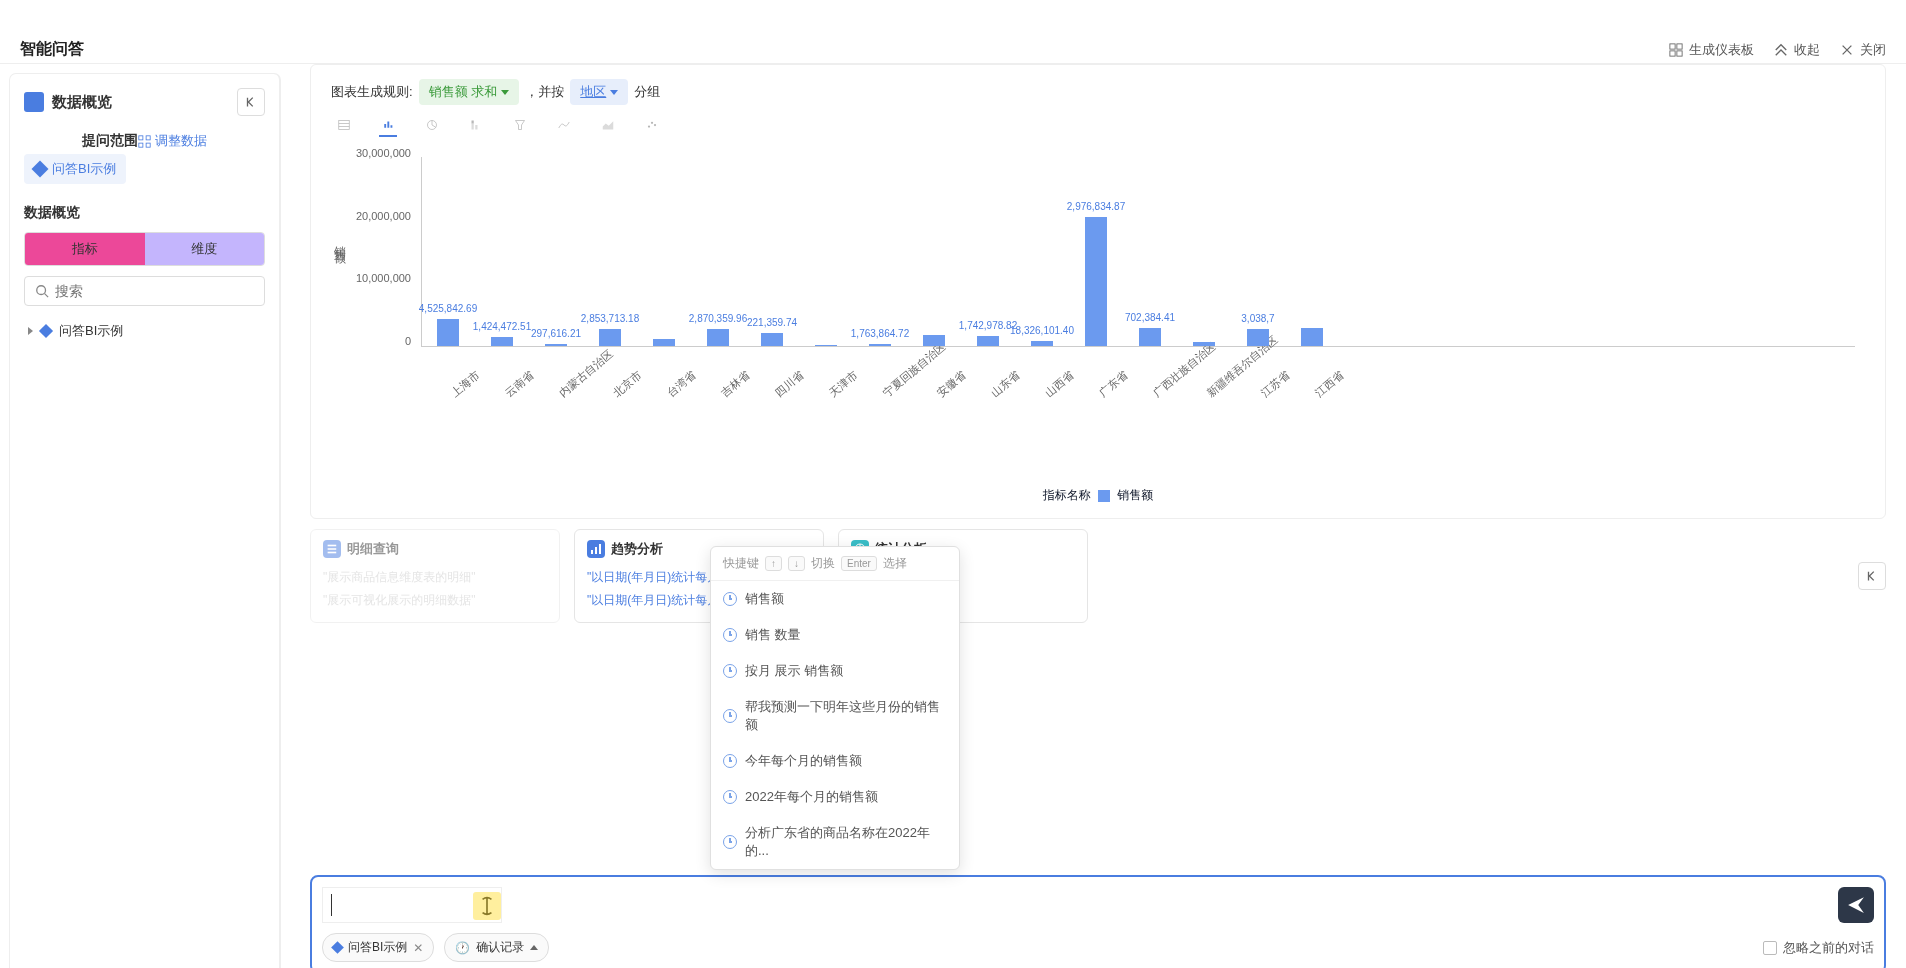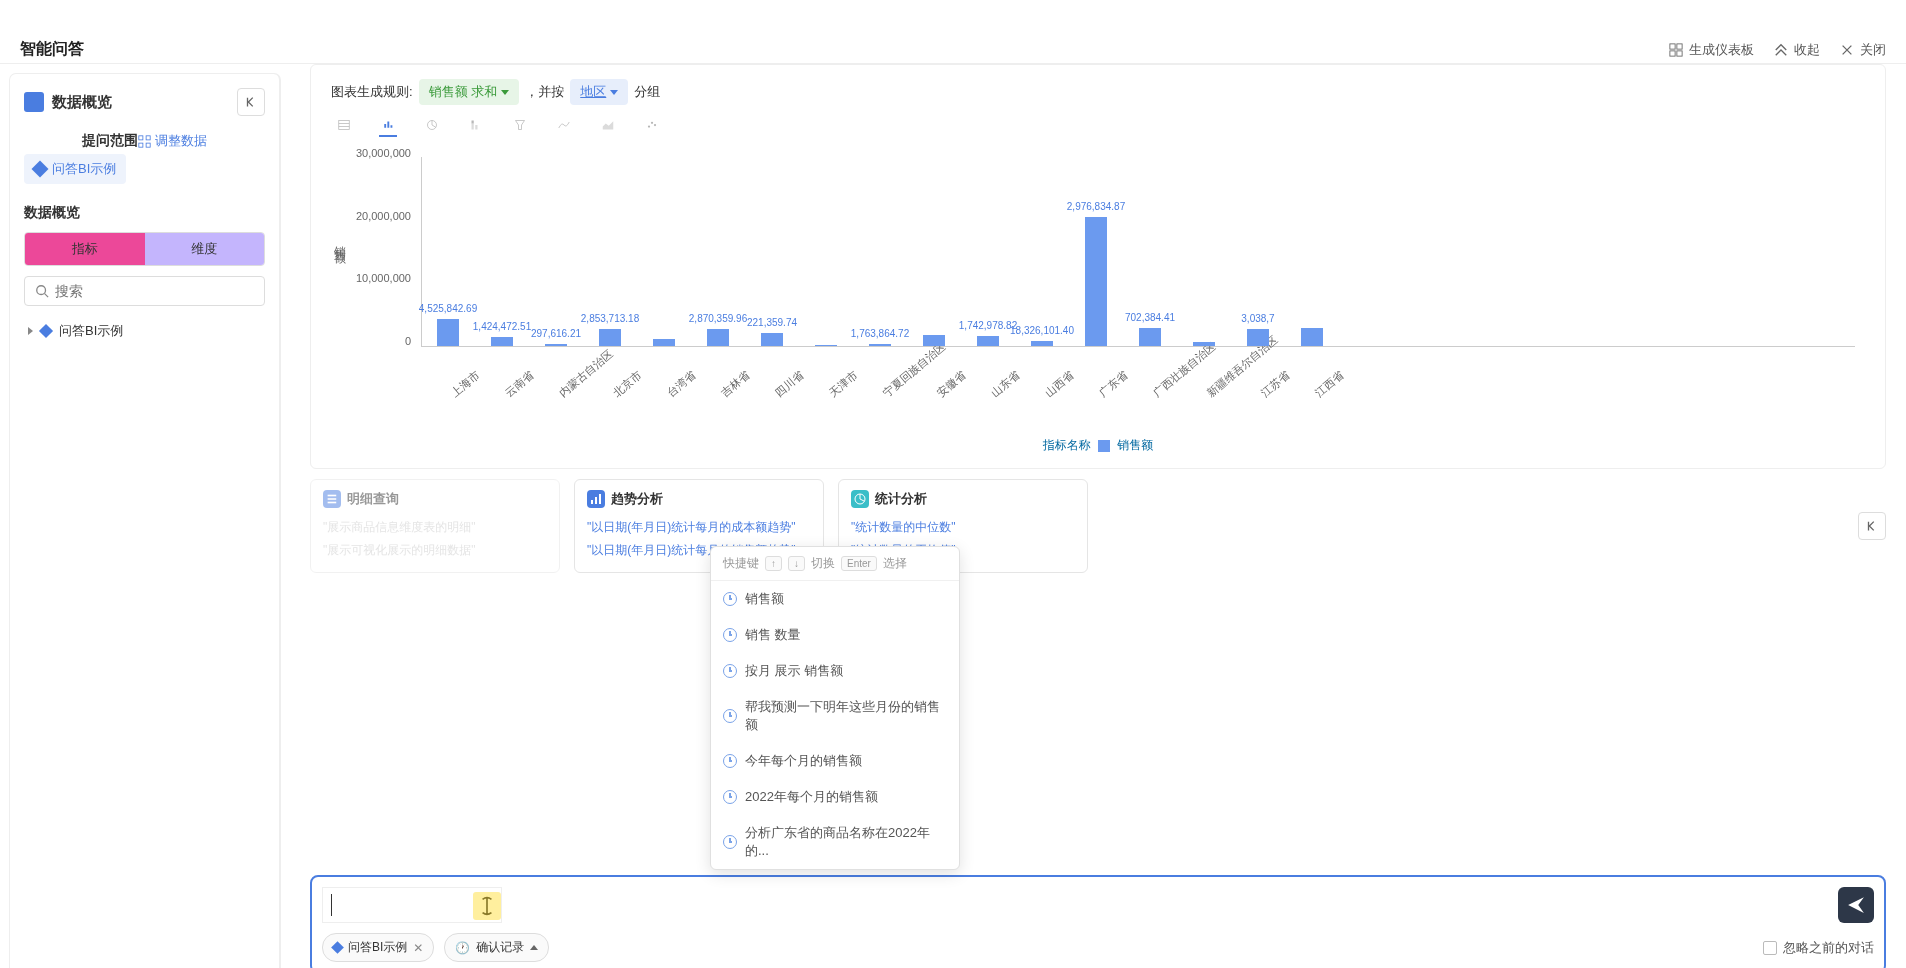--- a/index.html
+++ b/index.html
@@ -56,21 +56,21 @@
 
 .chart-area { position: relative; height: 290px; padding-left: 60px; padding-bottom: 60px; overflow-x: auto; }
 .y-axis-label { position: absolute; left: 0; top: 90px; font-size: 12px; color: #666; writing-mode: vertical-rl; text-orientation: upright; letter-spacing: 2px; }
 .y-ticks { position: absolute; left: 10px; top: 0; height: 200px; display: flex; flex-direction: column; justify-content: space-between; font-size: 11px; color: #666; text-align: right; width: 70px; }
 .y-tick { text-align: right; }
 .plot { position: absolute; left: 90px; right: 10px; top: 10px; height: 190px; border-left: 1px solid #ccc; border-bottom: 1px solid #ccc; display: flex; align-items: flex-end; gap: 18px; padding: 0 8px; min-width: 850px; }
 .bar-group { display: flex; flex-direction: column; align-items: center; width: 36px; position: relative; }
 .bar-label { position: absolute; top: -16px; font-size: 10px; color: #4a7de0; white-space: nowrap; }
 .bar { width: 22px; background: #6b9aef; }
 .x-label { position: absolute; bottom: -58px; font-size: 11px; color: #666; transform: rotate(-40deg); transform-origin: top left; white-space: nowrap; left: 50%; }
-.legend { text-align: center; font-size: 12px; color: #0369a1; }
+.legend { text-align: center; margin-top: 50px; font-size: 12px; color: #0f172a; }
 .legend-swatch { display: inline-block; width: 12px; height: 12px; background: #6b9aef; vertical-align: middle; margin: 0 4px; }
 
 .actions-row { display: flex; justify-content: flex-end; align-items: center; gap: 14px; padding: 8px 0; font-size: 13px; color: #555; }
 .actions-row .icon-btn { cursor: pointer; color: #888; }
 
 
 .suggest-row { display: flex; gap: 14px; position: relative; }
 .suggest-card { flex: 0 0 auto; width: 250px; border: 1px solid #e5e5e5; border-radius: 6px; padding: 10px 12px; background: #fff; }
 .suggest-card-title { display: flex; align-items: center; gap: 6px; font-weight: 600; font-size: 13px; margin-bottom: 8px; }
 .suggest-card-title .badge { width: 18px; height: 18px; border-radius: 4px; display: flex; align-items: center; justify-content: center; color: #fff; font-size: 11px; }

